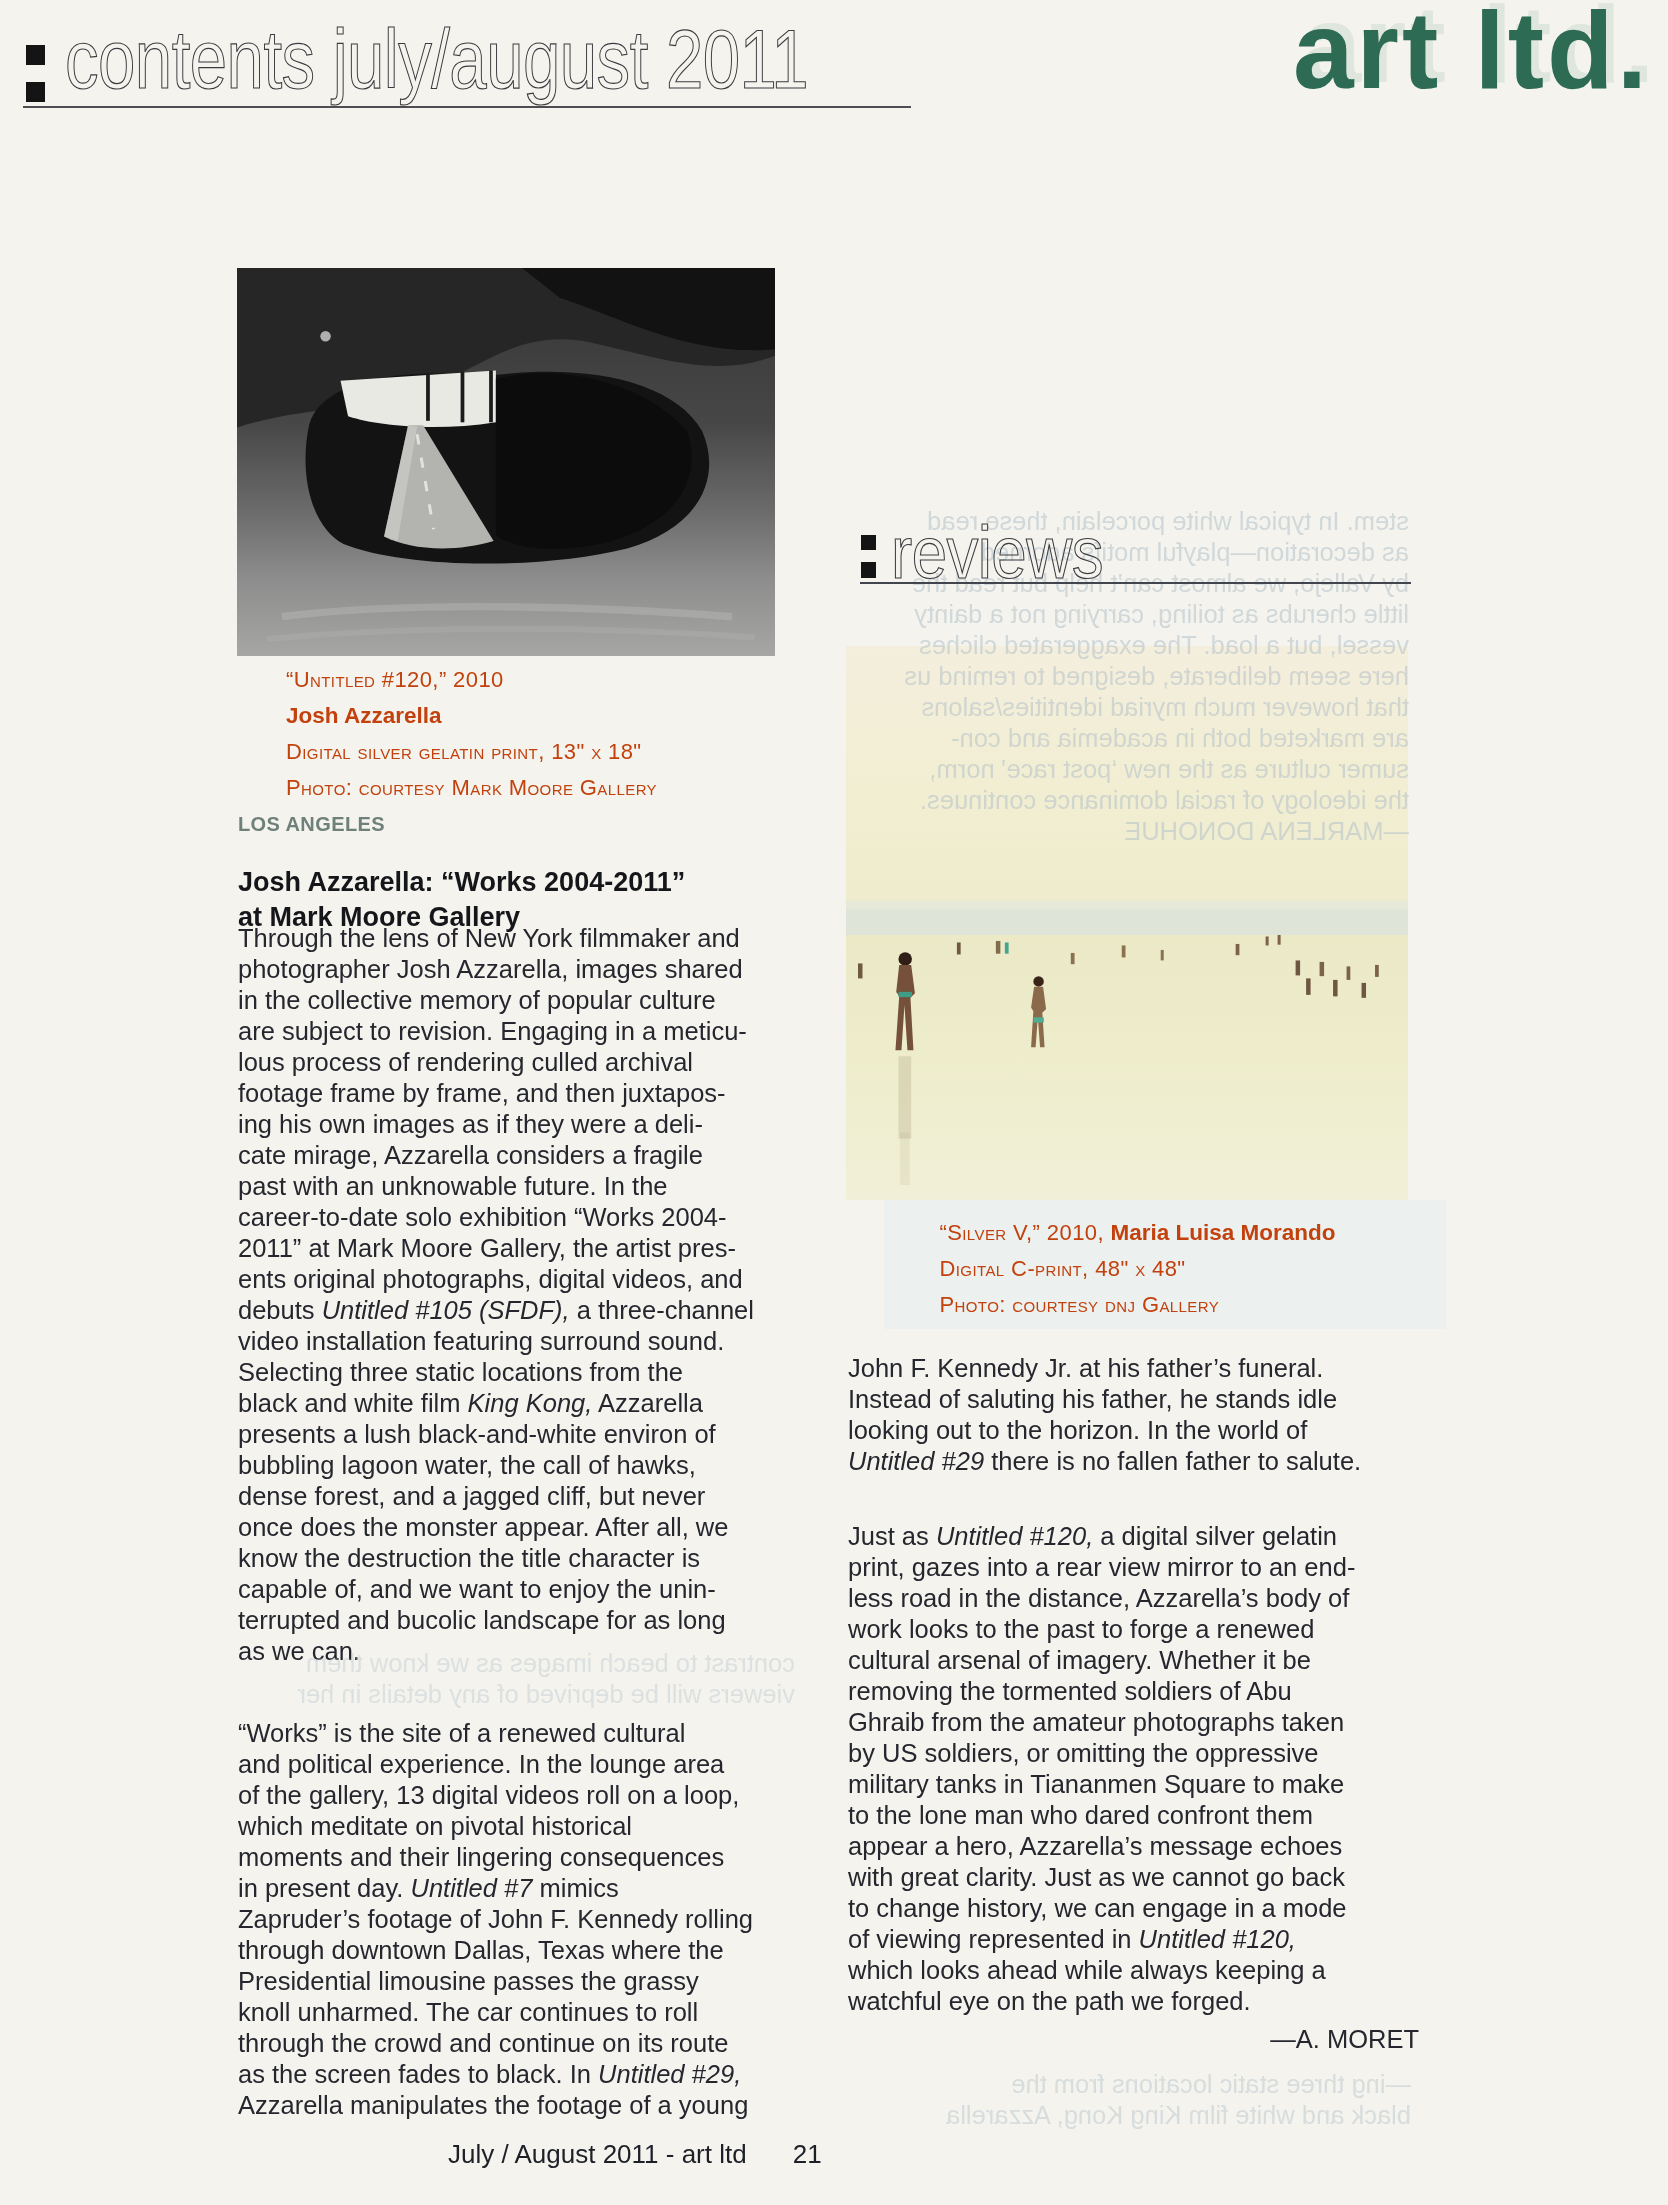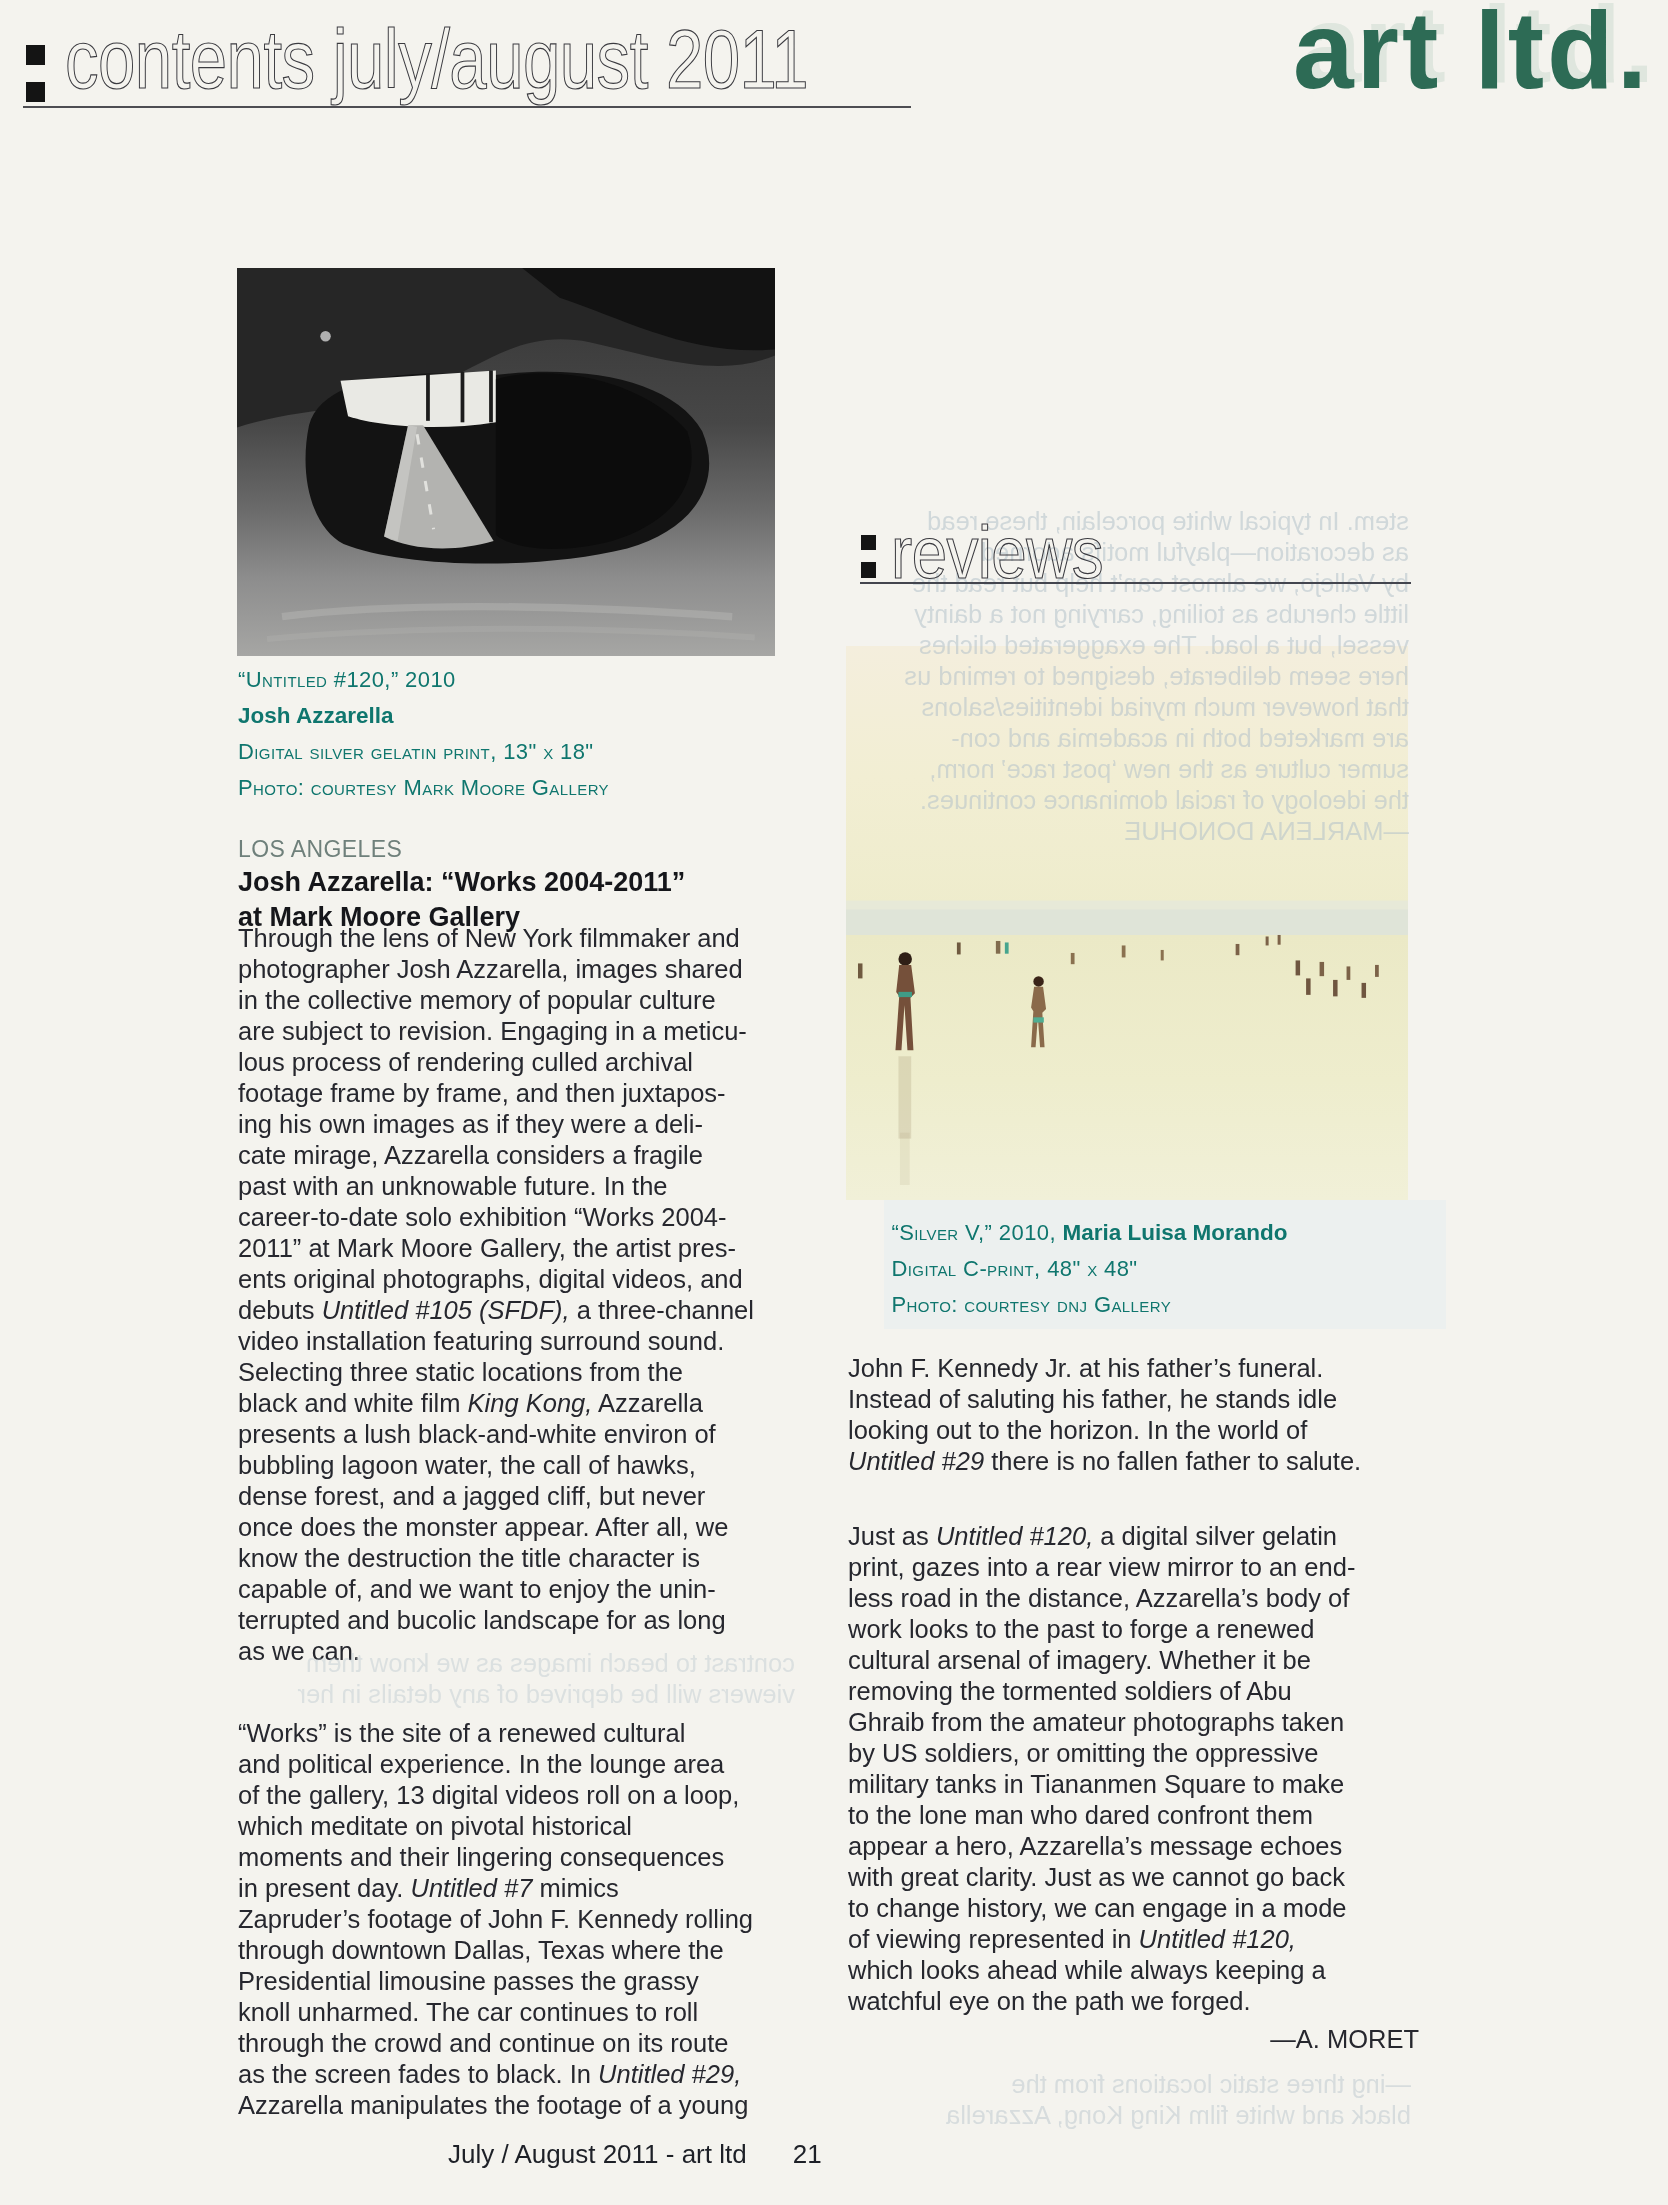--- a/index.html
+++ b/index.html
@@ -27,27 +27,27 @@
   .head-rule { position:absolute; left:22.5px; top:106px; width:888px; height:2.2px; background:#4d4d52; }
   .logo {
     position:absolute; right:19px; top:1.5px;
     font-size:109px; font-weight:700; letter-spacing:3px; line-height:97px;
     color:#2d6b55; white-space:nowrap;
     text-shadow:7.5px -6px 0 rgba(130,170,150,0.18);
   }
   
   .photo-bw { position:absolute; left:237px; top:268px; width:538px; height:388px; margin:0; }
   .photo-bw svg { width:100%; height:100%; display:block; }
-  .caption { position:absolute; font-size:22px; line-height:36px; color:#0f766e; }
+  .caption { position:absolute; font-size:22px; line-height:36px; color:#c2410c;margin-left:48px; }
   .caption .sc { font-variant:small-caps; letter-spacing:0.4px; }
   .caption .artist-bold { font-weight:700; font-size:22.5px; }
   .caption1 { left:238px; top:662px; width:547px; }
   .city {
     position:absolute; left:238px; top:813px;
-    font-size:23px; font-weight:400; letter-spacing:0.4px; color:#6f807b;margin-top:23px;
+    font-size:20px; font-weight:700; letter-spacing:0.4px; color:#6f807b;
   }
   .article-title {
     position:absolute; left:238px; top:843px; width:584px;
     font-size:27px; font-weight:700; line-height:35px; color:#15161a;
     white-space:pre-line;
   }
   .bodytext {
     position:absolute; width:581px;
     font-size:25.5px; line-height:31px; color:#26272e;
     white-space:pre-line;

